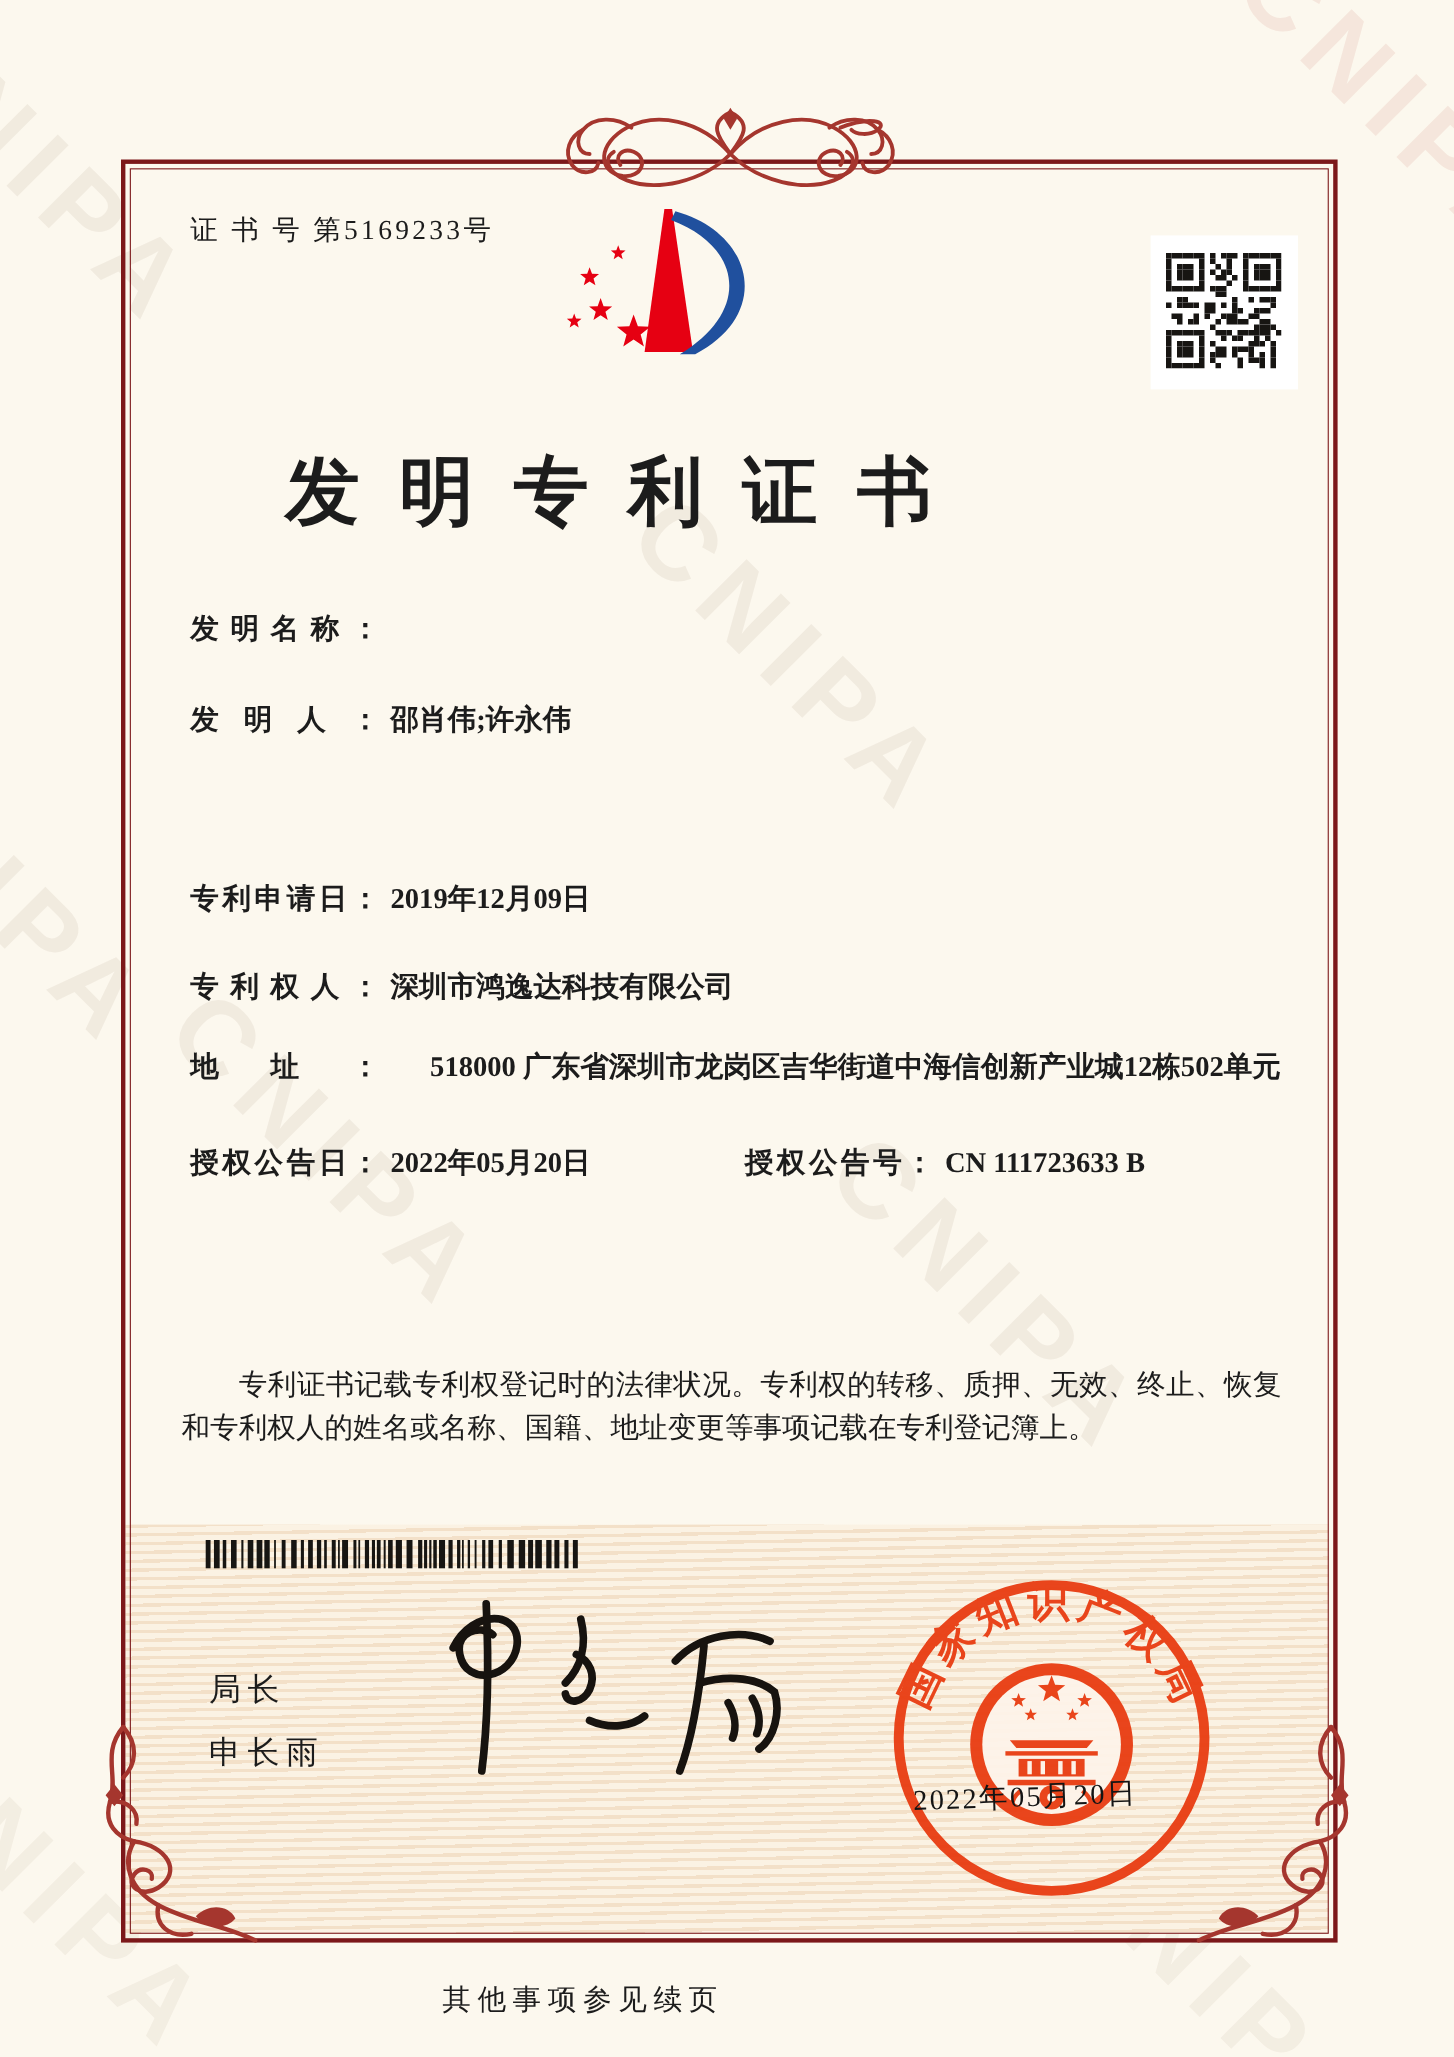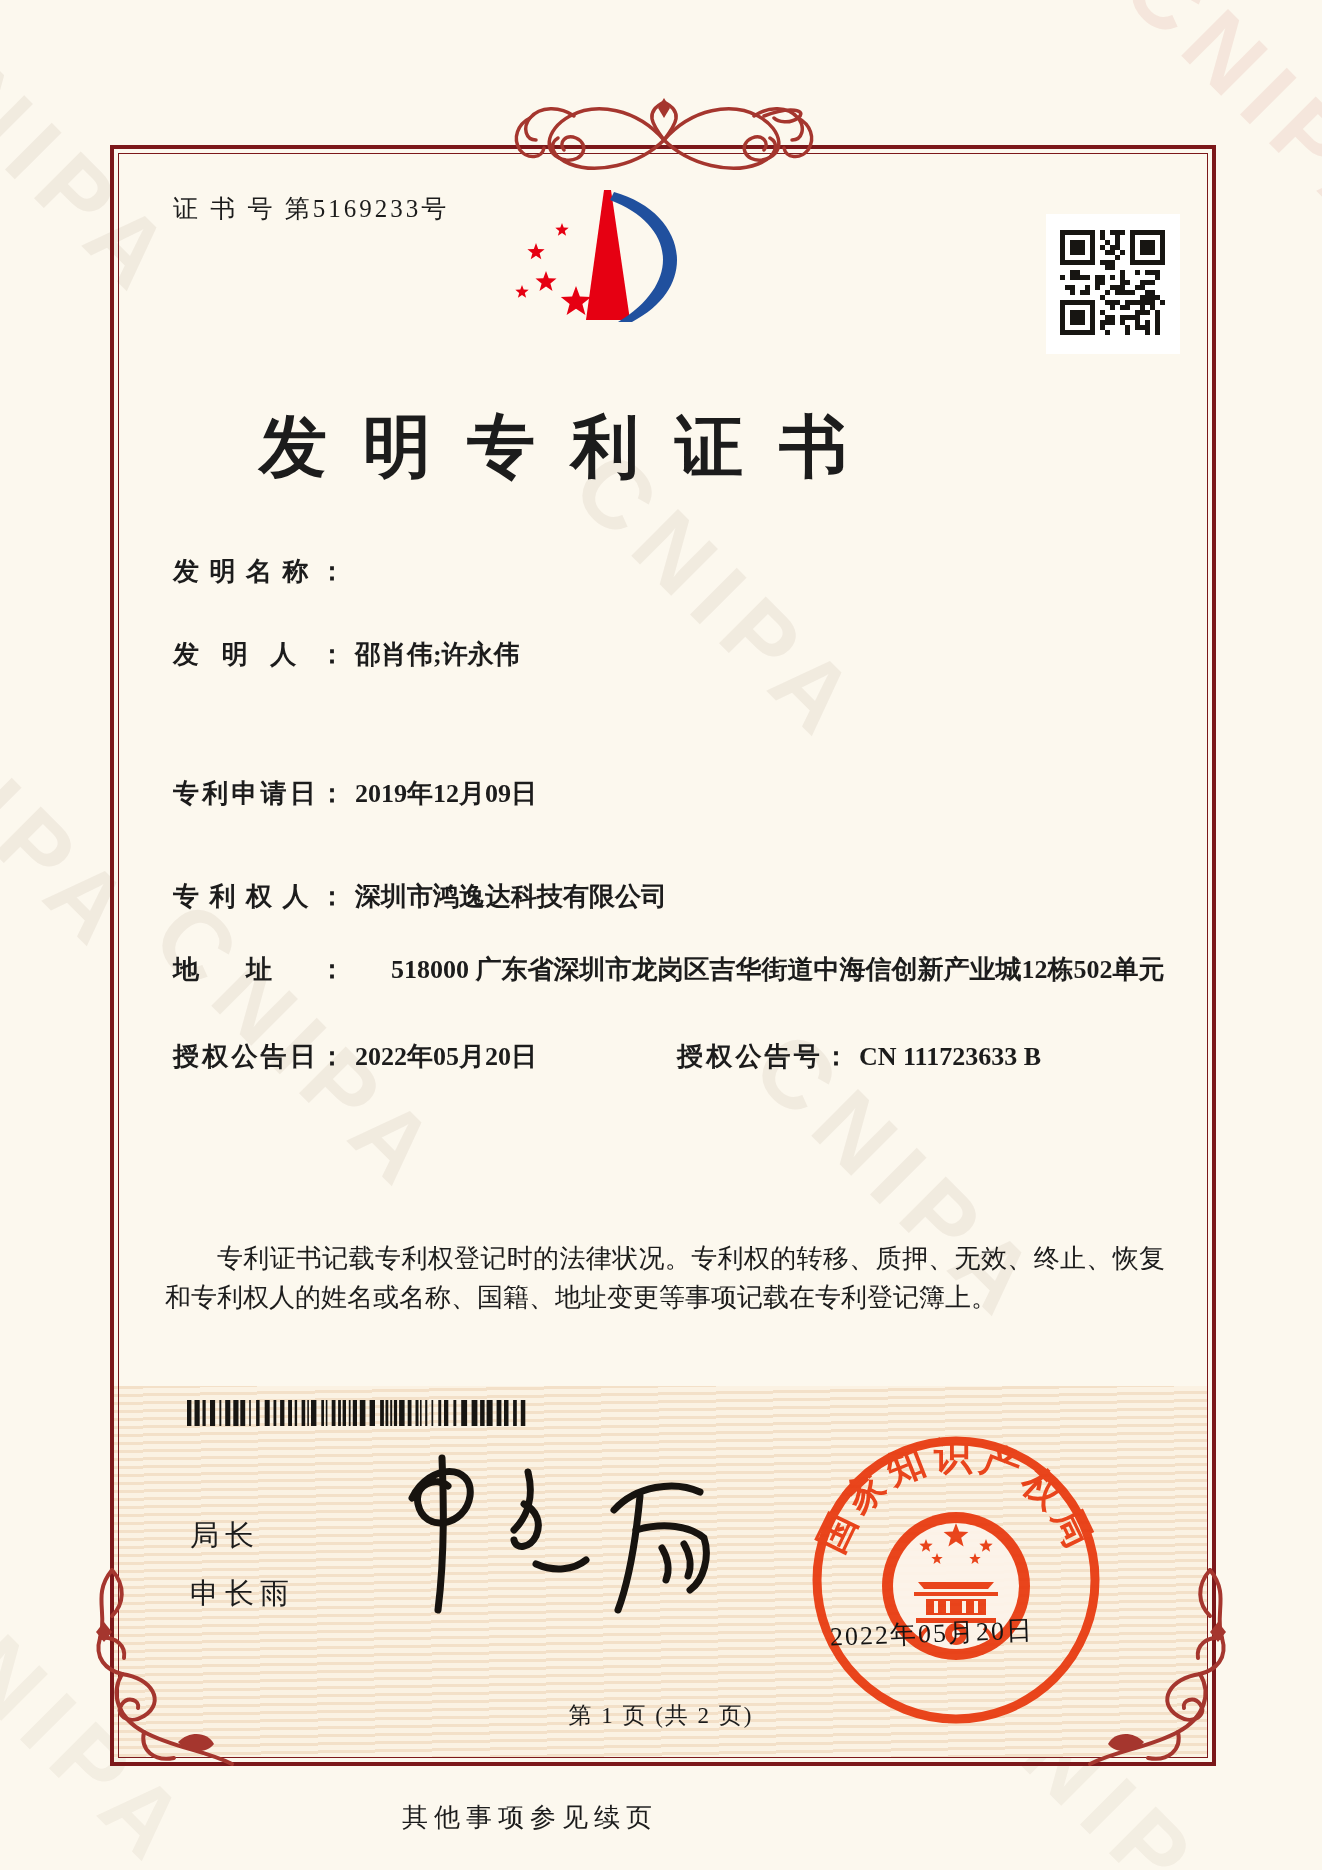--- a/index.html
+++ b/index.html
@@ -334,21 +334,21 @@
 
   <div class="title">发明专利证书</div>
 
   <div class="frow" style="top:552px;">
     <span class="flabel">发明名称：</span>
   </div>
   <div class="frow" style="top:635px;">
     <span class="flabel">发明人：</span>
     <span class="fval">邵肖伟;许永伟</span>
   </div>
-  <div class="frow" style="top:774px;">
+  <div class="frow" style="top:797px;">
     <span class="flabel">专利申请日：</span>
     <span class="fval">2019年12月09日</span>
   </div>
   <div class="frow" style="top:877px;">
     <span class="flabel">专利权人：</span>
     <span class="fval">深圳市鸿逸达科技有限公司</span>
   </div>
   <div class="frow" style="top:950px;gap:36px;">
     <span class="flabel">地址：</span>
     <span class="fval addr">518000 广东省深圳市龙岗区吉华街道中海信创新产业城12栋502单元</span>
@@ -454,17 +454,16 @@
       <rect x="152" y="167" width="4" height="12" fill="#fdf4ea"></rect>
       <rect x="164" y="167" width="4" height="12" fill="#fdf4ea"></rect>
       <rect x="106" y="184" width="80" height="5" fill="#e8380d"></rect>
       <circle cx="146" cy="200" r="11" fill="#e8380d"></circle>
       <circle cx="146" cy="200" r="4" fill="#fdf4ea"></circle>
       <path d="M118,194 C110,200 108,208 112,214 M174,194 C182,200 184,208 180,214" stroke="#e8380d" stroke-width="4" fill="none"></path>
     </g>
   </svg>
   <div class="sealdate">2022年05月20日</div>
 
-  <div class="pageinfo">第 1 页 (共 2 页)</div>
 
   <div class="footnote">其他事项参见续页</div>
 
 </div>
 
 </body></html>

